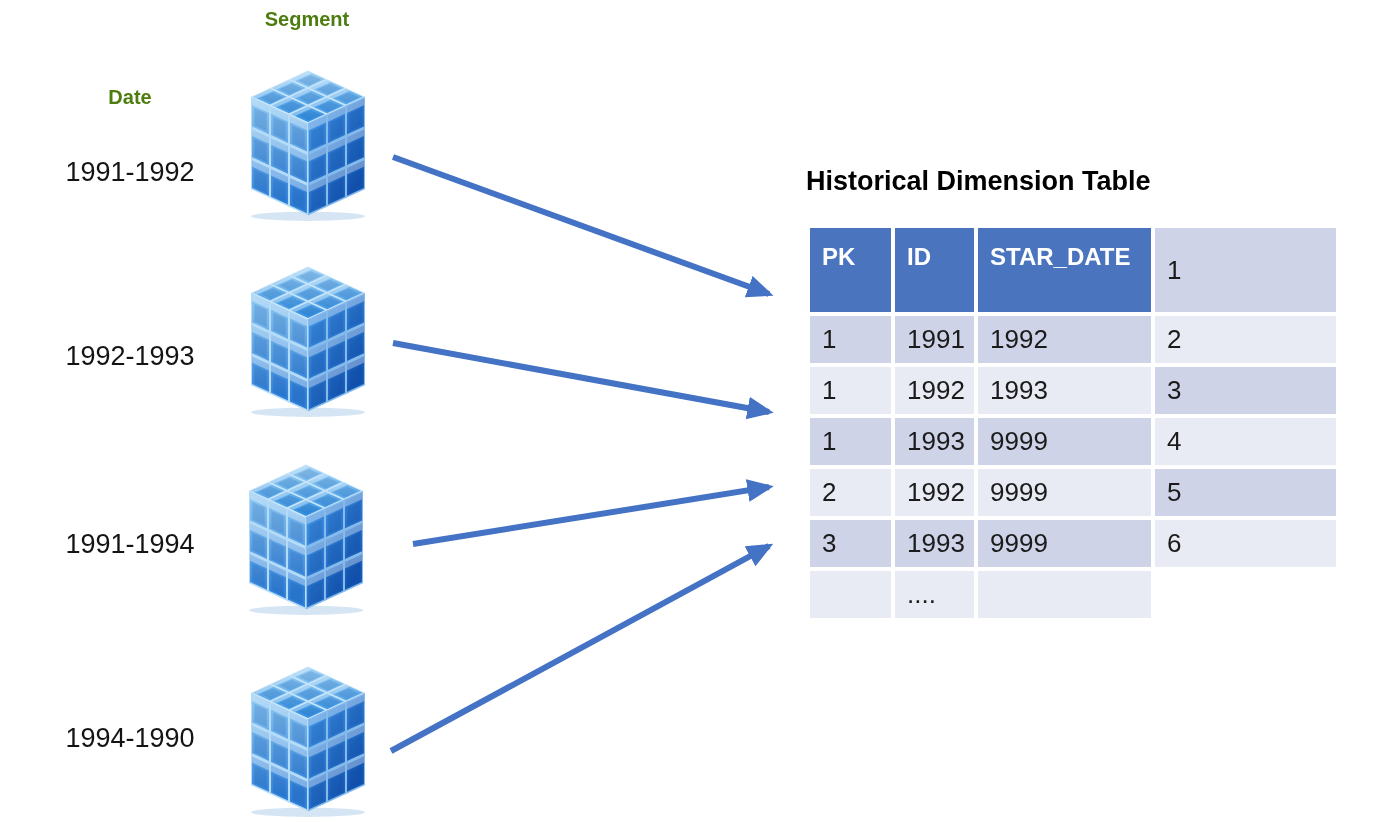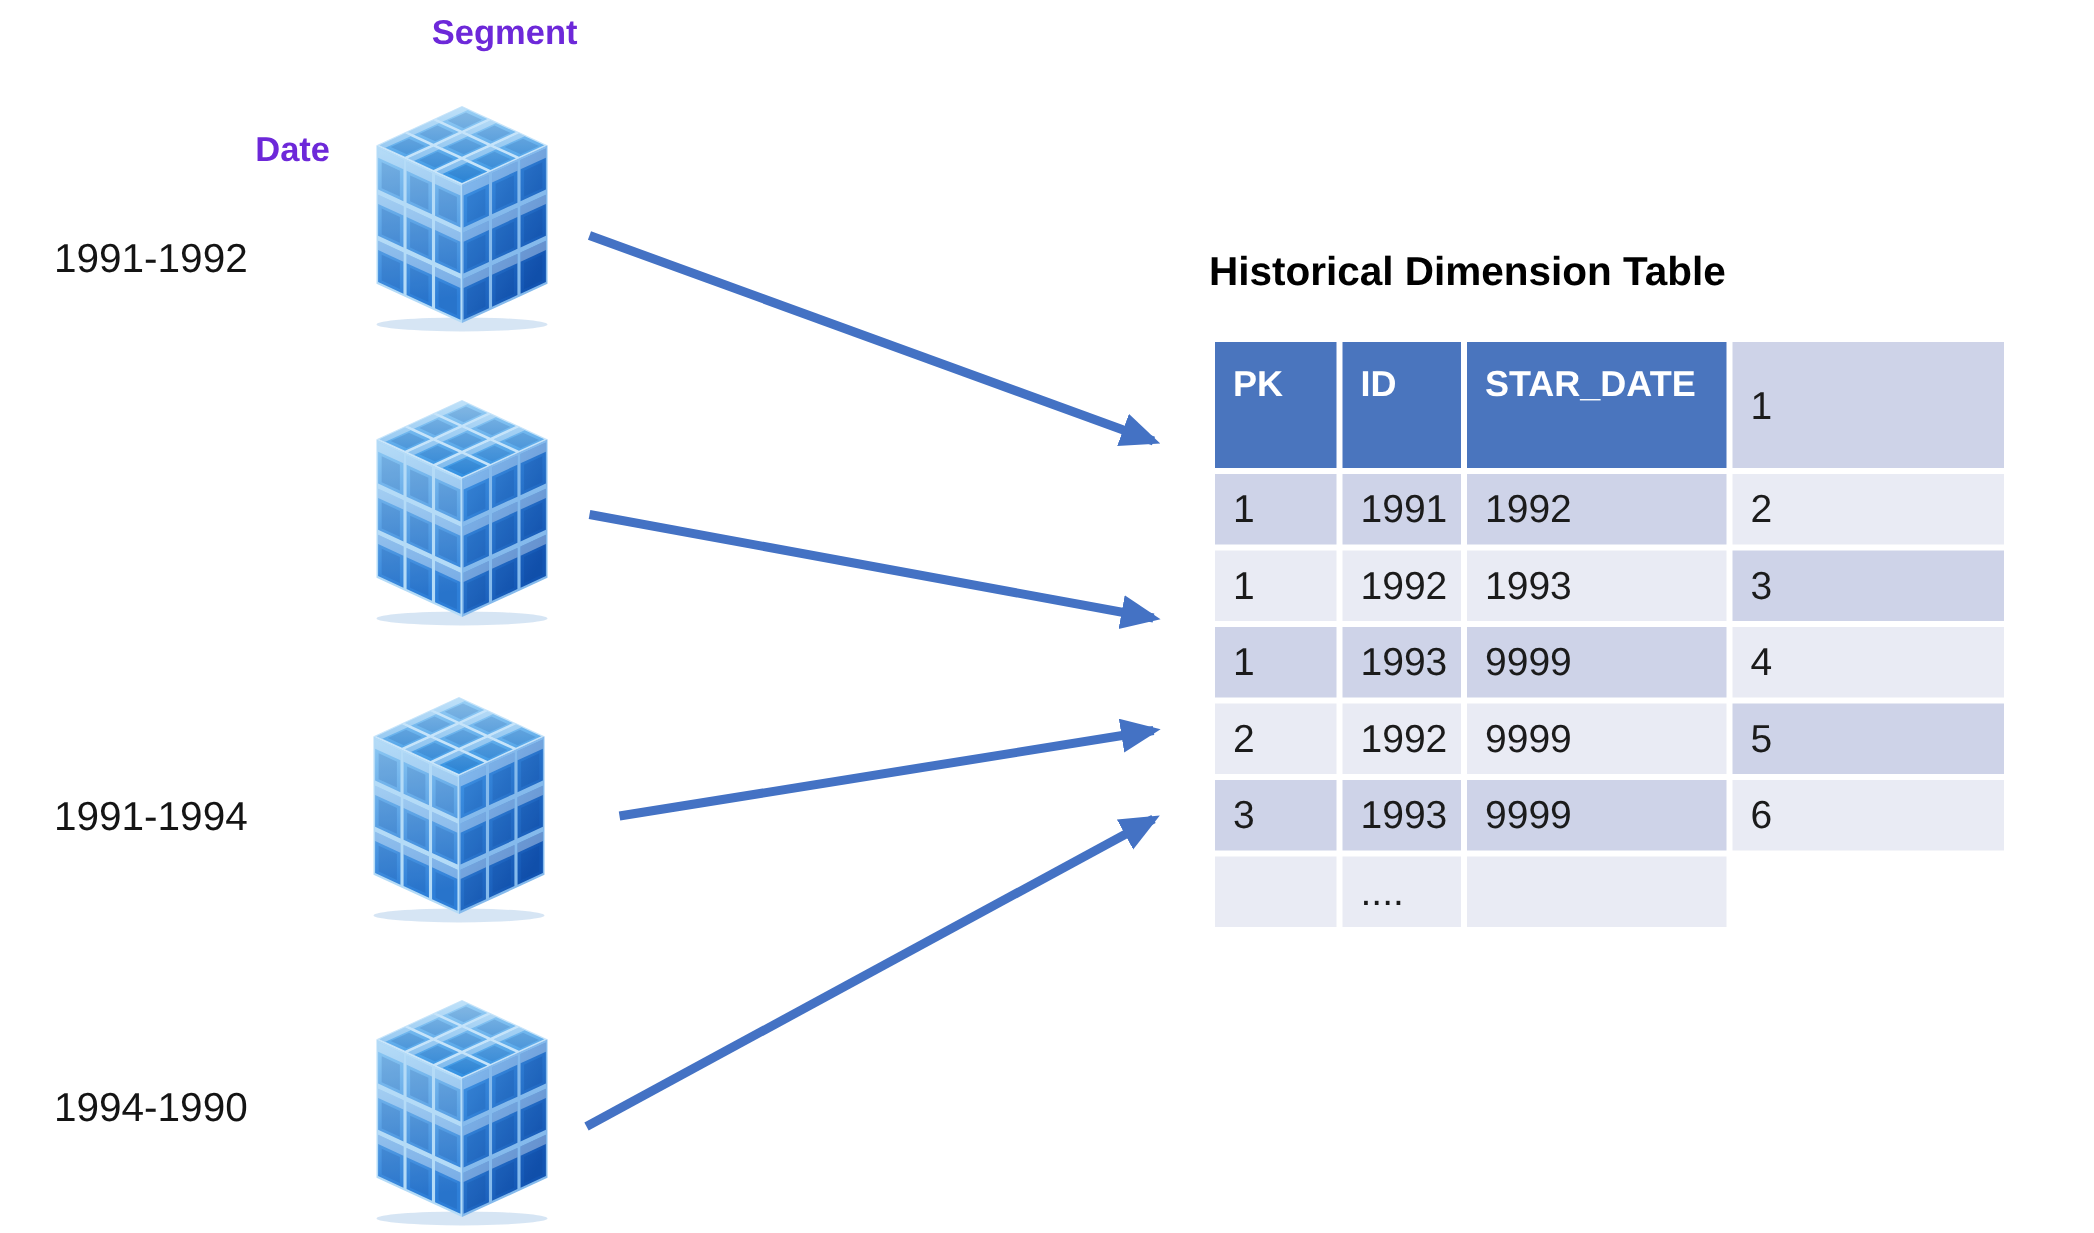--- a/index.html
+++ b/index.html
@@ -2,25 +2,25 @@
 <html><head>
 <meta charset="utf-8">
 <style>
   html,body{margin:0;padding:0;background:#ffffff;}
   body{width:1396px;height:822px;overflow:hidden;
        font-family:"Liberation Sans","DejaVu Sans",sans-serif;}
   .canvas{position:relative;width:1396px;height:822px;background:#ffffff;}
 
   .arrows{position:absolute;left:0;top:0;width:1396px;height:822px;pointer-events:none;}
 
-  .col-hdr{position:absolute;font-weight:bold;font-size:23px;color:#6d28d9;text-align:right;}
+  .col-hdr{position:absolute;font-weight:bold;font-size:20px;color:#4d7c0f;text-align:center;}
   .seg-hdr{left:229px;top:8px;width:156px;}
   .date-hdr{left:40px;top:86px;width:180px;}
 
-  .range-lbl{position:absolute;left:36px;width:188px;text-align:left;
+  .range-lbl{position:absolute;left:36px;width:188px;text-align:center;
              font-size:27px;color:#141414;white-space:nowrap;}
 
   .cube{position:absolute;width:154px;height:158px;}
   .cube svg{display:block;}
 
   .table-title{position:absolute;left:806px;top:166px;width:530px;
                font-weight:bold;font-size:27px;color:#000;}
 
   .dim-table{position:absolute;left:810px;top:228px;display:grid;
              grid-template-columns:81px 79px 173px 181px;
@@ -47,20 +47,21 @@
     <line x1="393" y1="157" x2="769" y2="294" stroke="#4472C4" stroke-width="6" marker-end="url(#ah)"></line>
     <line x1="393" y1="343" x2="769" y2="412" stroke="#4472C4" stroke-width="6" marker-end="url(#ah)"></line>
     <line x1="413" y1="544" x2="769" y2="487" stroke="#4472C4" stroke-width="6" marker-end="url(#ah)"></line>
     <line x1="391" y1="751" x2="769" y2="546" stroke="#4472C4" stroke-width="6" marker-end="url(#ah)"></line>
   </svg>
 
   <div class="col-hdr seg-hdr">Segment</div>
   <div class="col-hdr date-hdr">Date</div>
 
   <div class="range-lbl" style="top:157px">1991-1992</div>
+  <div class="range-lbl" style="top:341px">1992-1993</div>
   <div class="range-lbl" style="top:529px">1991-1994</div>
   <div class="range-lbl" style="top:723px">1994-1990</div>
 
   <div class="cube" style="left:231px;top:64px">
       <svg viewBox="0 0 100 102" width="100%" height="100%">
         <defs>
           <linearGradient id="cg1_0" gradientUnits="userSpaceOnUse" x1="0" y1="0" x2="3" y2="3">
             <stop offset="0" stop-color="#9ed2f6"></stop>
             <stop offset="1" stop-color="#2f8fe2"></stop>
           </linearGradient>

